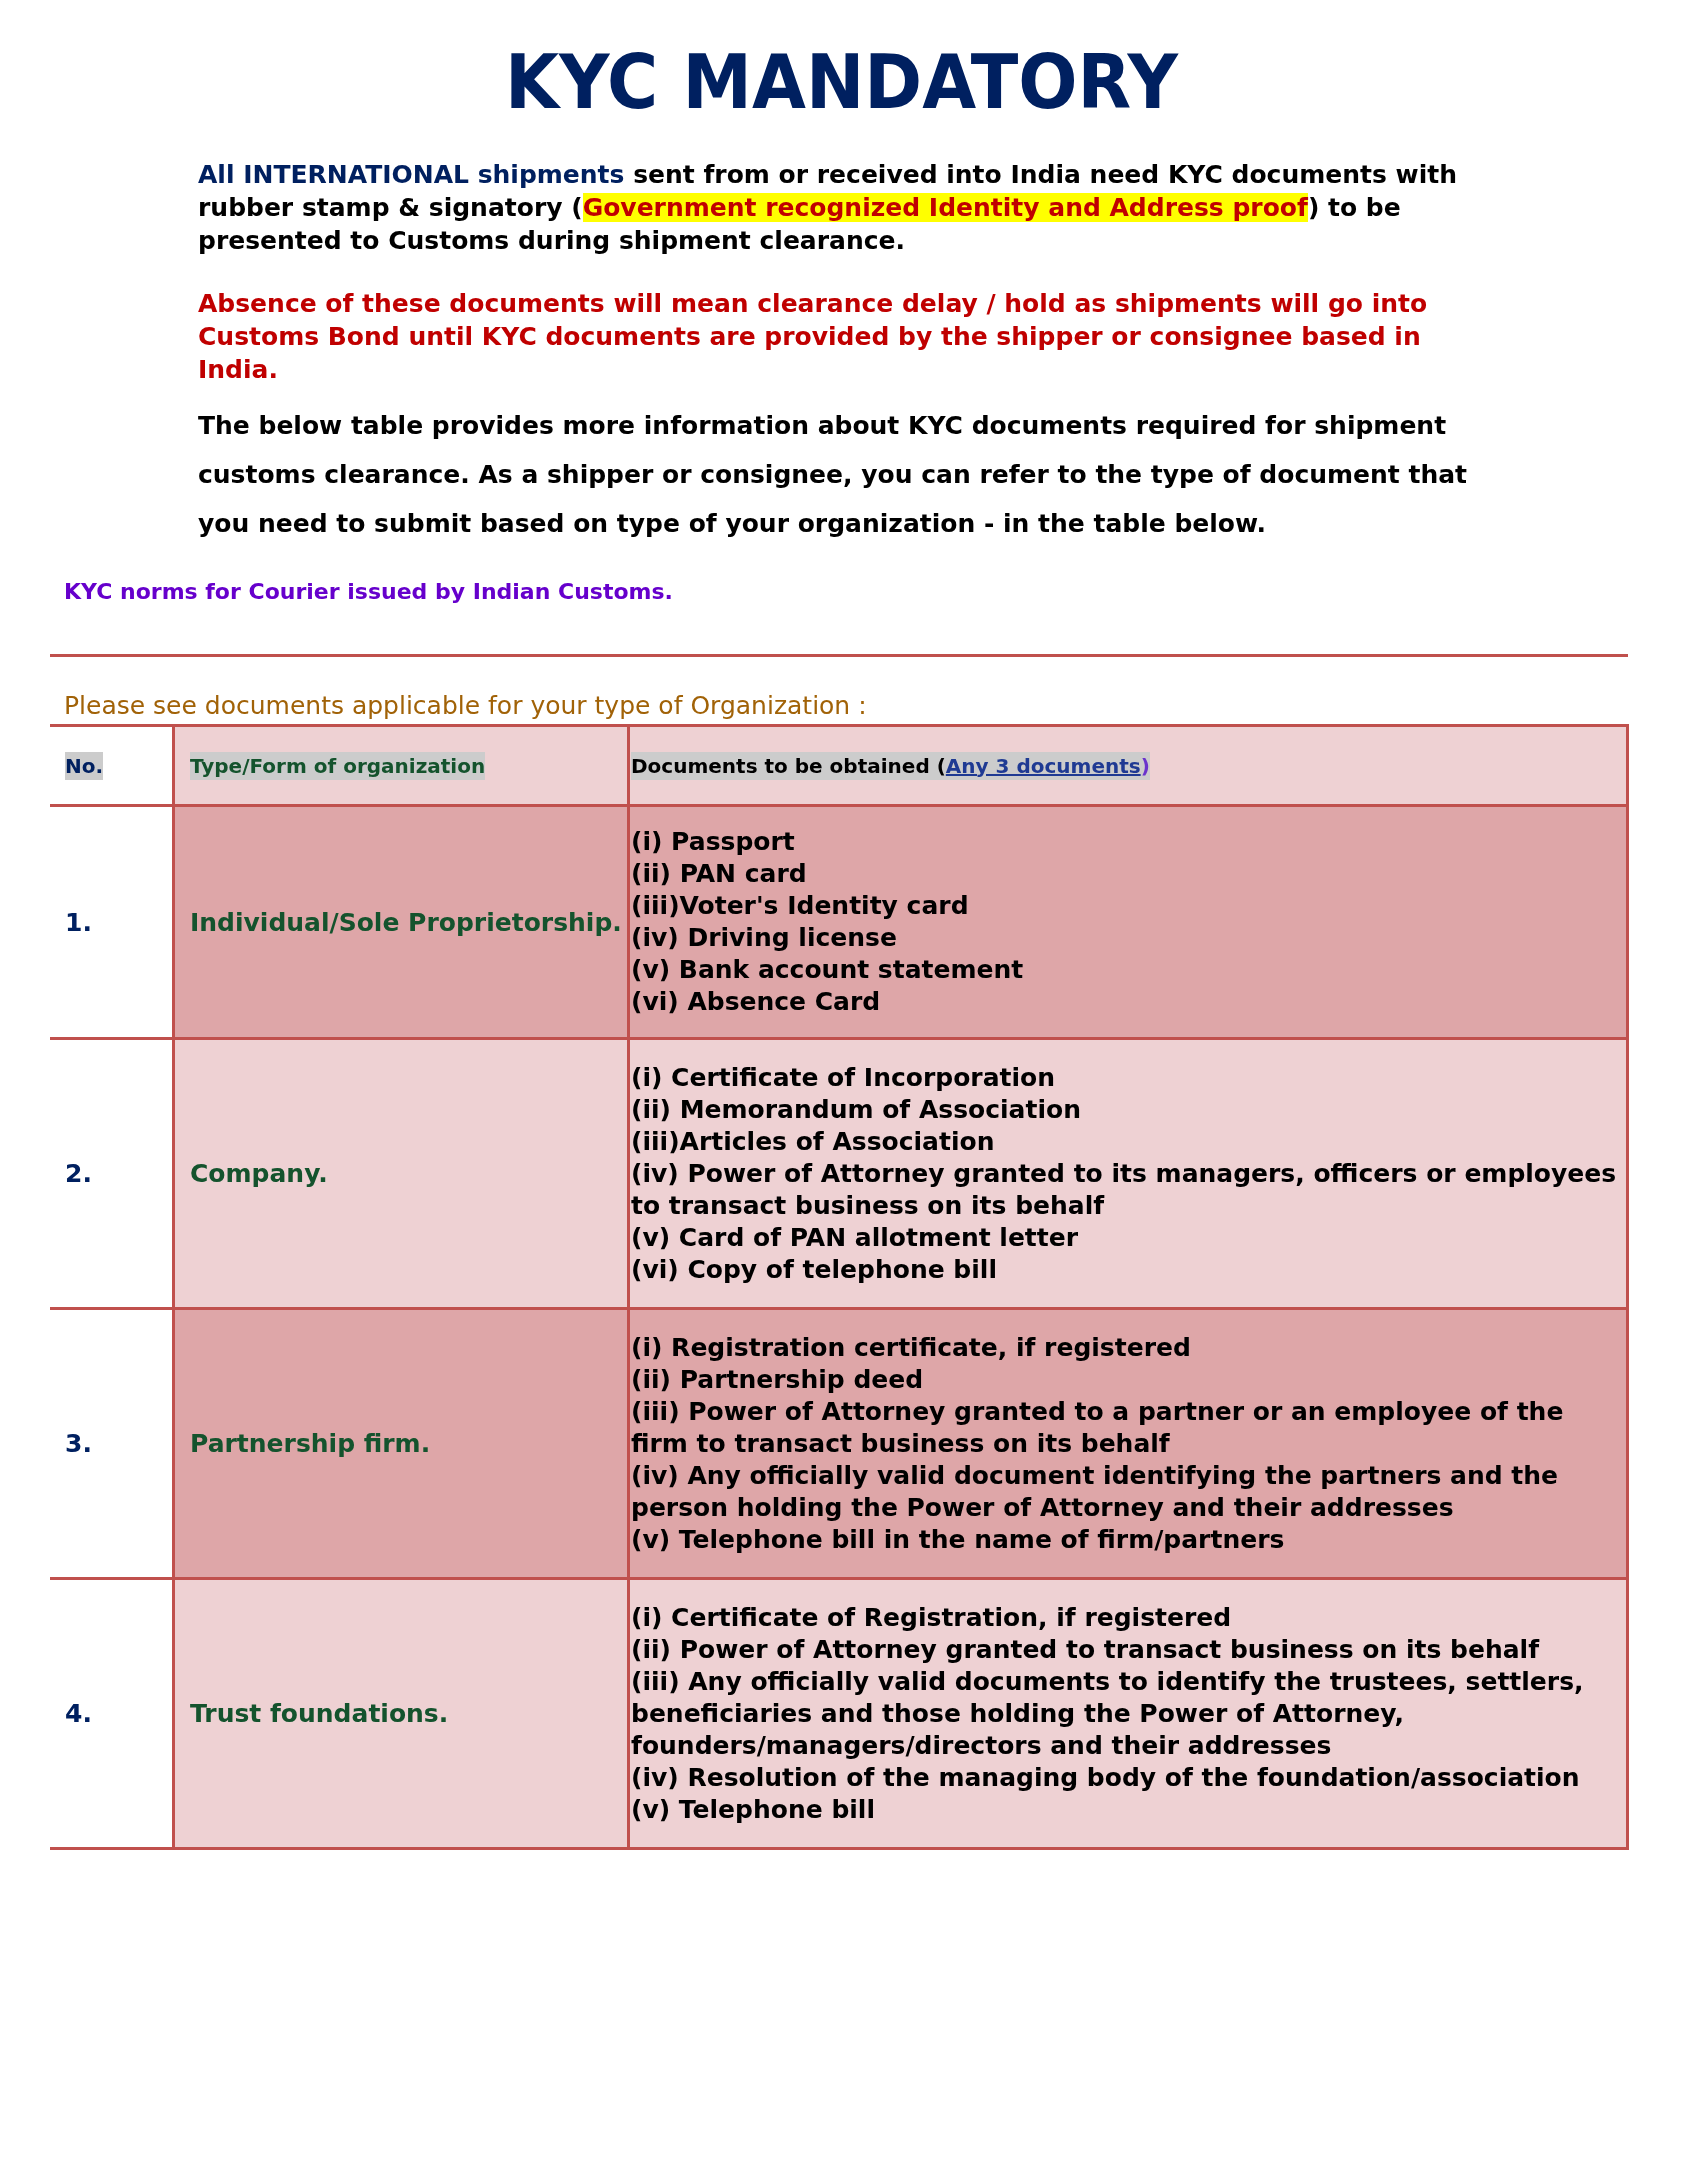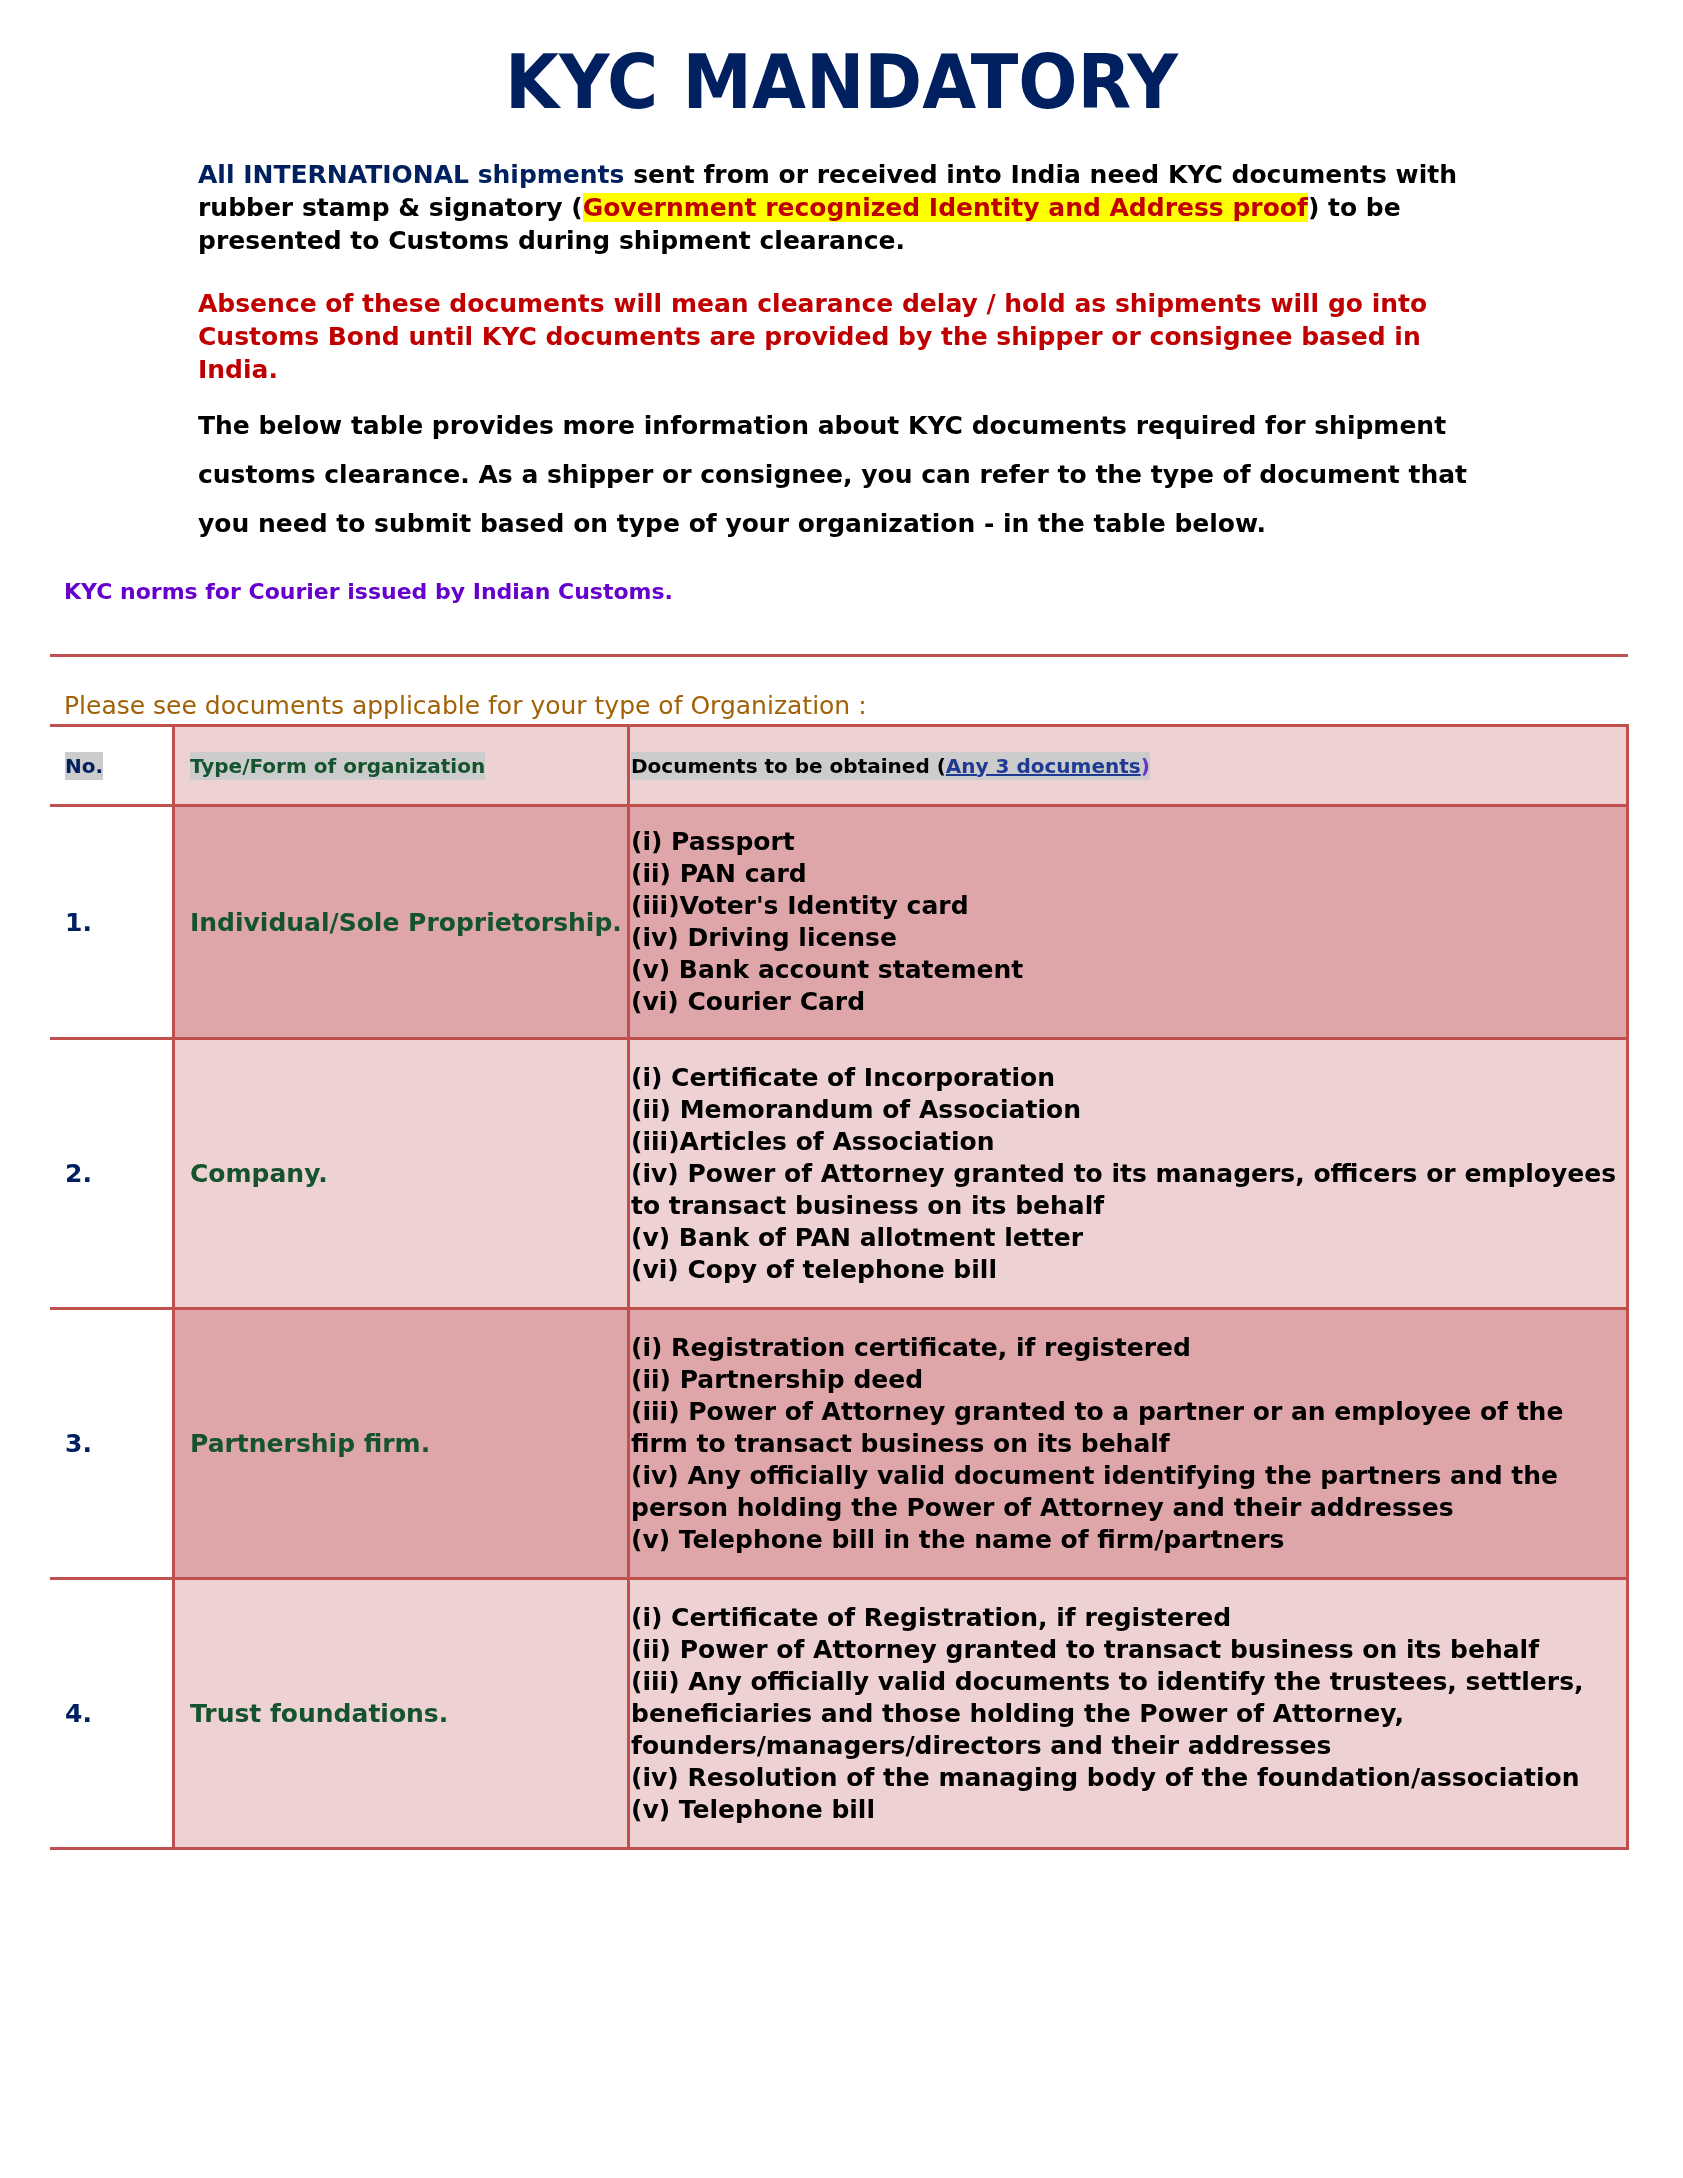--- a/index.html
+++ b/index.html
@@ -67,34 +67,34 @@
   <tr class="dark r1">
     <td class="c-no">1.</td>
     <td class="c-type">Individual/Sole Proprietorship.</td>
     <td class="c-docs">
       <div class="doclist">
         <div>(i) Passport</div>
         <div>(ii) PAN card</div>
         <div>(iii)Voter's Identity card</div>
         <div>(iv) Driving license</div>
         <div>(v) Bank account statement</div>
-        <div>(vi) Courier Card</div>
+        <div>(vi) Absence Card</div>
       </div>
     </td>
   </tr>
   <tr class="light r2">
     <td class="c-no">2.</td>
     <td class="c-type">Company.</td>
     <td class="c-docs">
       <div class="doclist">
         <div>(i) Certificate of Incorporation</div>
         <div>(ii) Memorandum of Association</div>
         <div>(iii)Articles of Association</div>
         <div>(iv) Power of Attorney granted to its managers, officers or employees to transact business on its behalf</div>
-        <div>(v) Bank of PAN allotment letter</div>
+        <div>(v) Card of PAN allotment letter</div>
         <div>(vi) Copy of telephone bill</div>
       </div>
     </td>
   </tr>
   <tr class="dark r3">
     <td class="c-no">3.</td>
     <td class="c-type">Partnership firm.</td>
     <td class="c-docs">
       <div class="doclist">
         <div>(i) Registration certificate, if registered</div>

